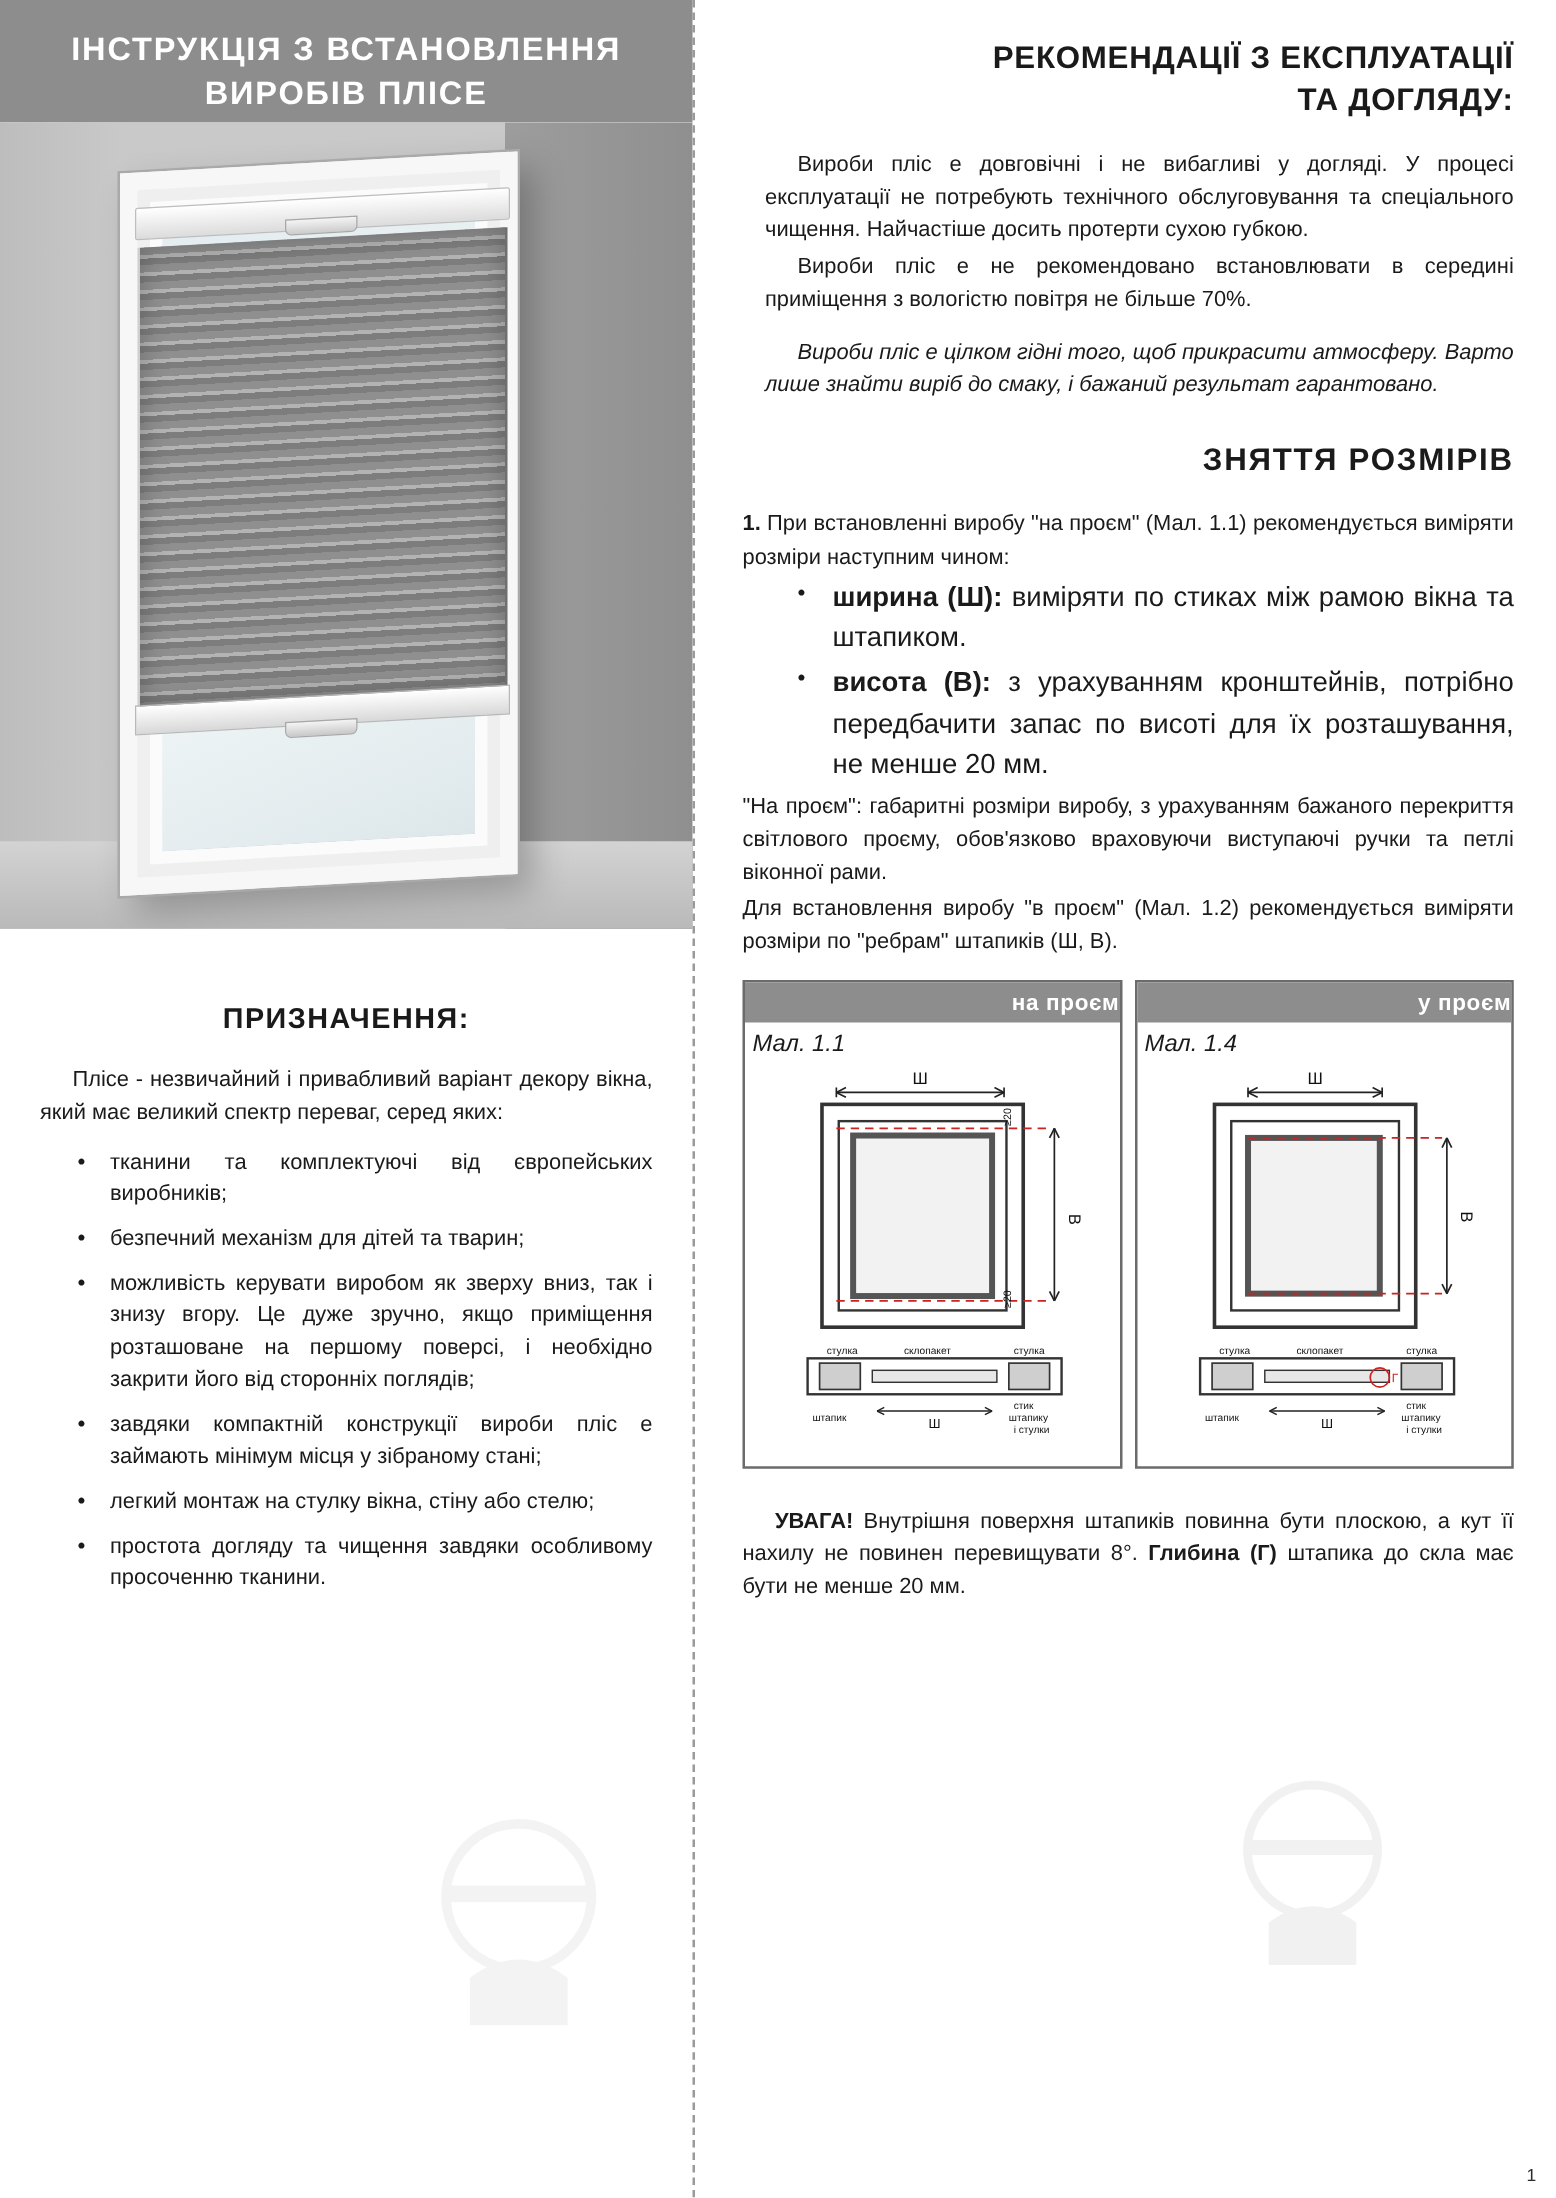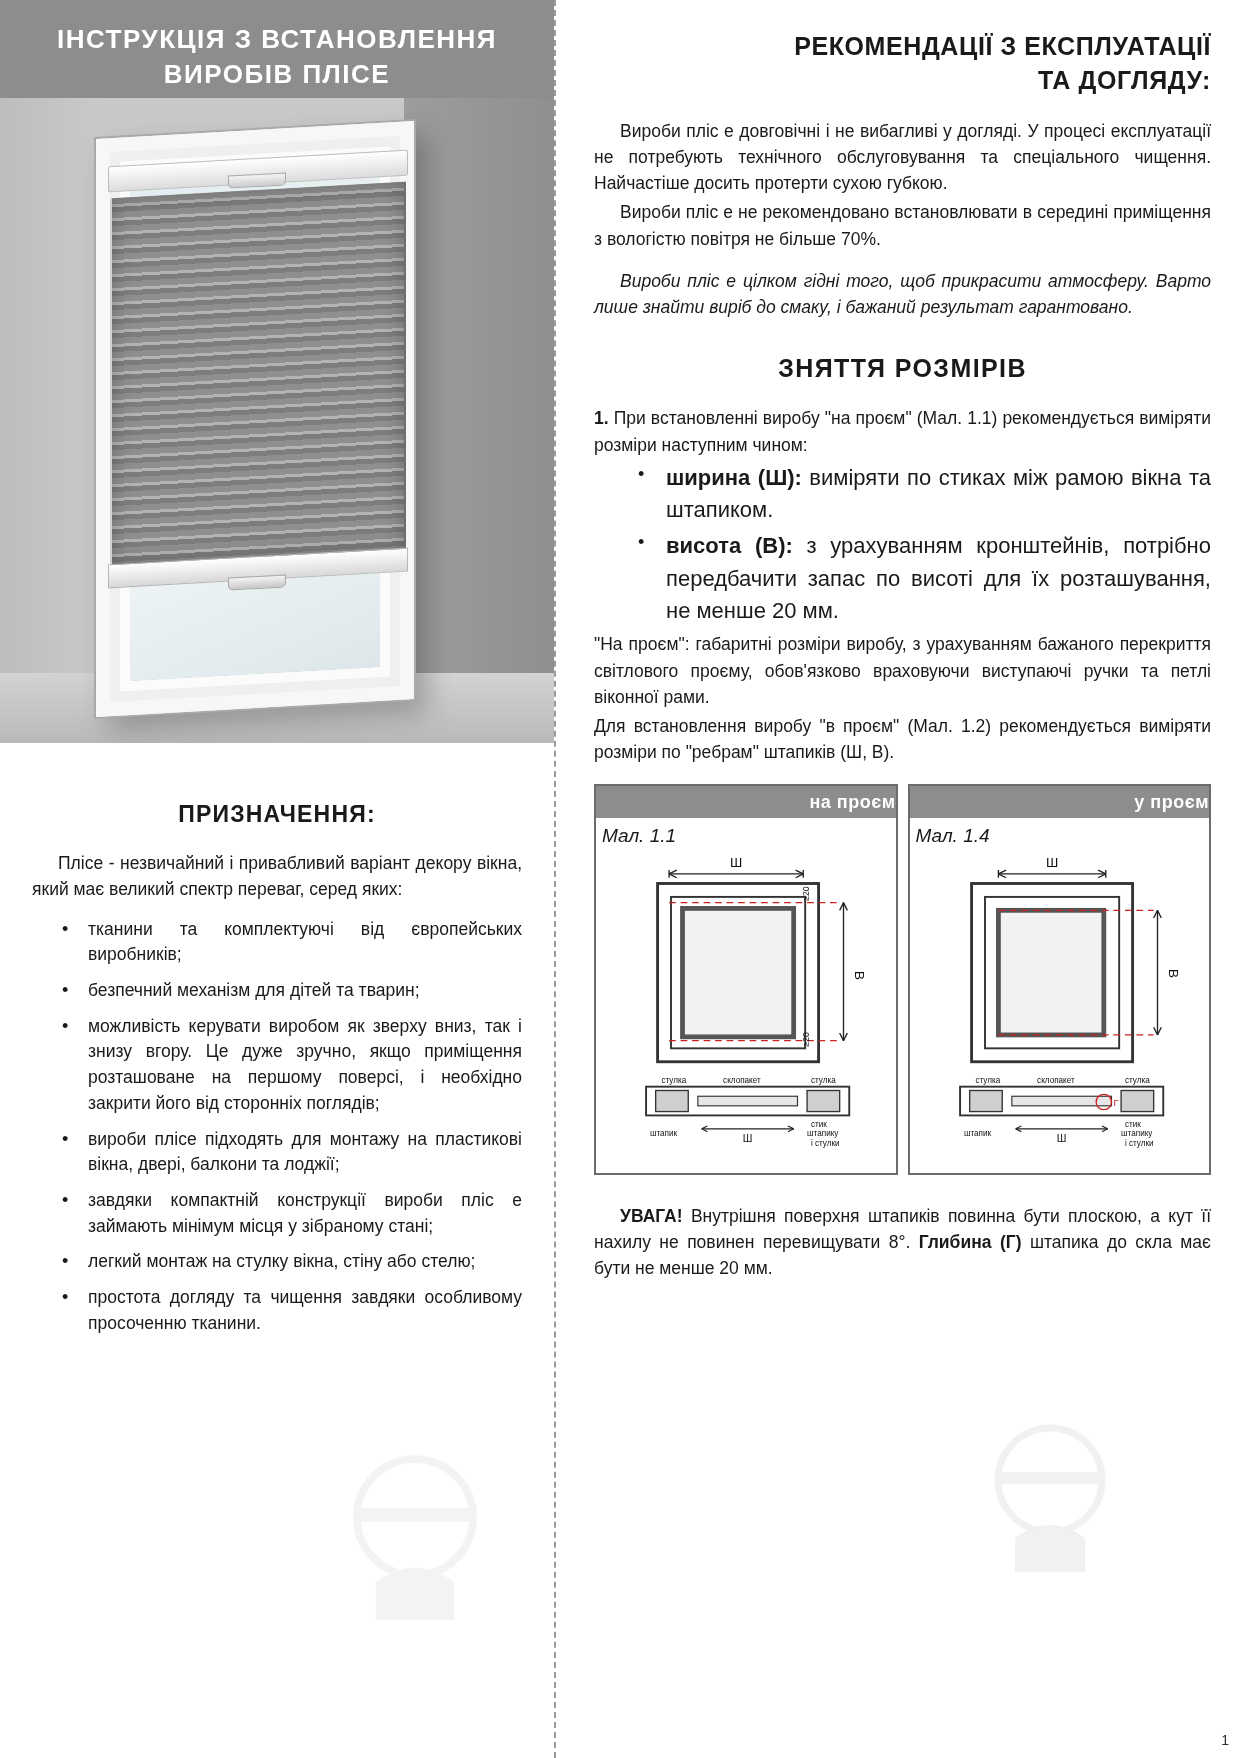--- a/index.html
+++ b/index.html
@@ -159,33 +159,33 @@
   }
   h1.rtitle {
     text-align: right;
     font-size: 25px;
     font-weight: bold;
     letter-spacing: .6px;
     line-height: 1.35;
     margin: 4px 0 20px 0;
   }
   h2.rsection {
-    text-align: center;
+    text-align: right;
     font-size: 25px;
     font-weight: bold;
     letter-spacing: 1.4px;
     margin: 34px 0 22px 0;
   }
   .rpara {
     font-size: 17.5px;
     line-height: 1.5;
     text-align: justify;
     margin: 0 0 3px 0;
   }
-  .rpara.ind { text-indent: 26px; }
+  .rpara.ind { text-indent: 26px; margin-left: 18px; }
   .rpara.sp { margin-top: 16px; }
   .italic { font-style: italic; }
   ul.rbul { list-style: none; margin: 4px 0 4px 0; padding: 0; }
   ul.rbul li {
     position: relative;
     font-size: 22px; line-height: 1.47;
     text-align: justify;
     padding-left: 72px;
     margin-bottom: 4px;
   }
@@ -276,21 +276,20 @@
       </div>
     </div>
 
     <div class="left-body">
       <h2 class="section">ПРИЗНАЧЕННЯ:</h2>
       <p class="para indent">Плісе - незвичайний і привабливий варіант декору вікна, який має великий спектр переваг, серед яких:</p>
       <ul class="bullets">
         <li>тканини та комплектуючі від європейських виробників;</li>
         <li>безпечний механізм для дітей та тварин;</li>
         <li>можливість керувати виробом як зверху вниз, так і знизу вгору. Це дуже зручно, якщо приміщення розташоване на першому поверсі, і необхідно закрити його від сторонніх поглядів;</li>
-        <li>вироби плісе підходять для монтажу на пластикові вікна, двері, балкони та лоджії;</li>
         <li>завдяки компактній конструкції вироби пліс е займають мінімум місця у зібраному стані;</li>
         <li>легкий монтаж на стулку вікна, стіну або стелю;</li>
         <li>простота догляду та чищення завдяки особливому просоченню тканини.</li>
       </ul>
     </div>
 
     <div class="wm wm-left-bot">
       <svg width="170" height="190" viewBox="0 0 150 170">
         <circle cx="75" cy="62" r="52" fill="none" stroke="#666" stroke-width="7"></circle>
         <rect x="20" y="54" width="110" height="12" fill="#666"></rect>

